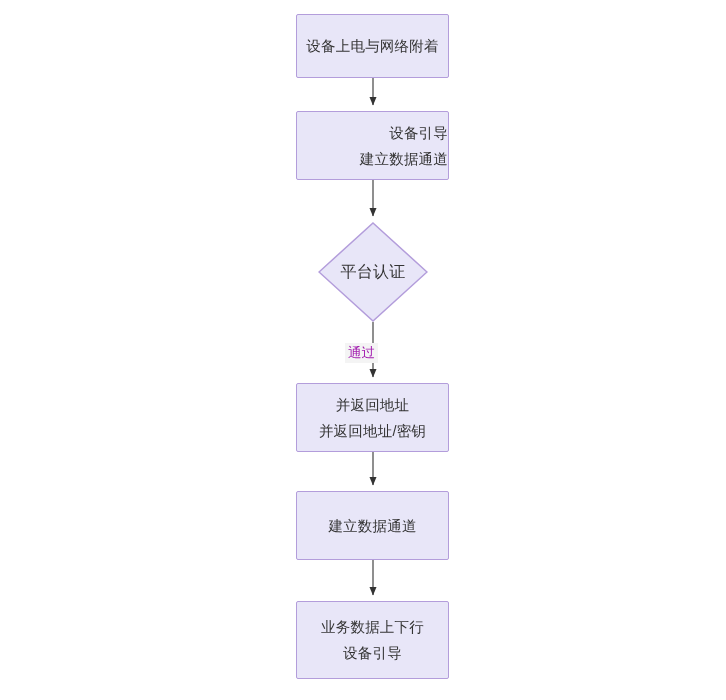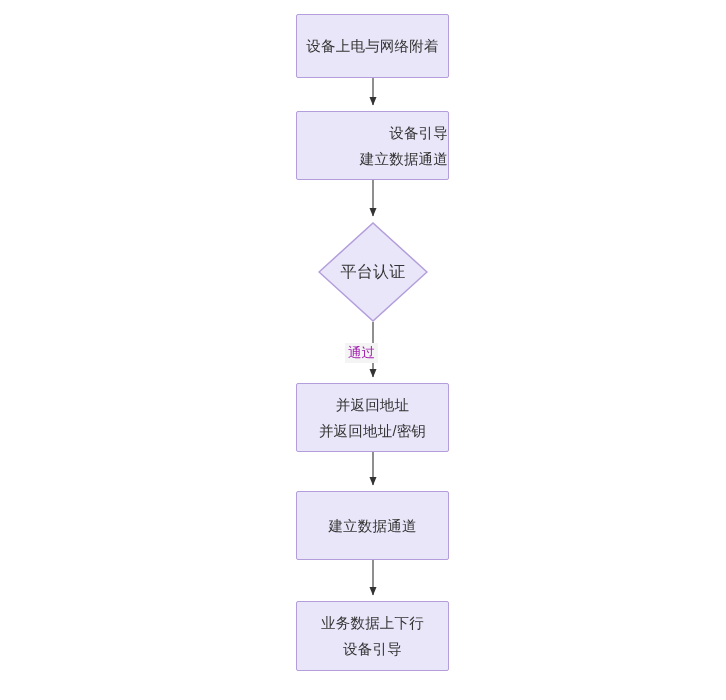--- a/index.html
+++ b/index.html
@@ -128,18 +128,18 @@
 
   <div class="node process" style="left:296px; top:383px; width:153px; height:69px;">
     <span>并返回地址</span>
     <span>并返回地址/密钥</span>
   </div>
 
   <div class="node process" style="left:296px; top:491px; width:153px; height:69px;">
     <span>建立数据通道</span>
   </div>
 
-  <div class="node process" style="left:296px; top:601px; width:153px; height:70px;">
+  <div class="node process" style="left:296px; top:601px; width:153px; height:78px;">
     <span>业务数据上下行</span>
     <span>设备引导</span>
   </div>
 
 </div>
 
 </body></html>

